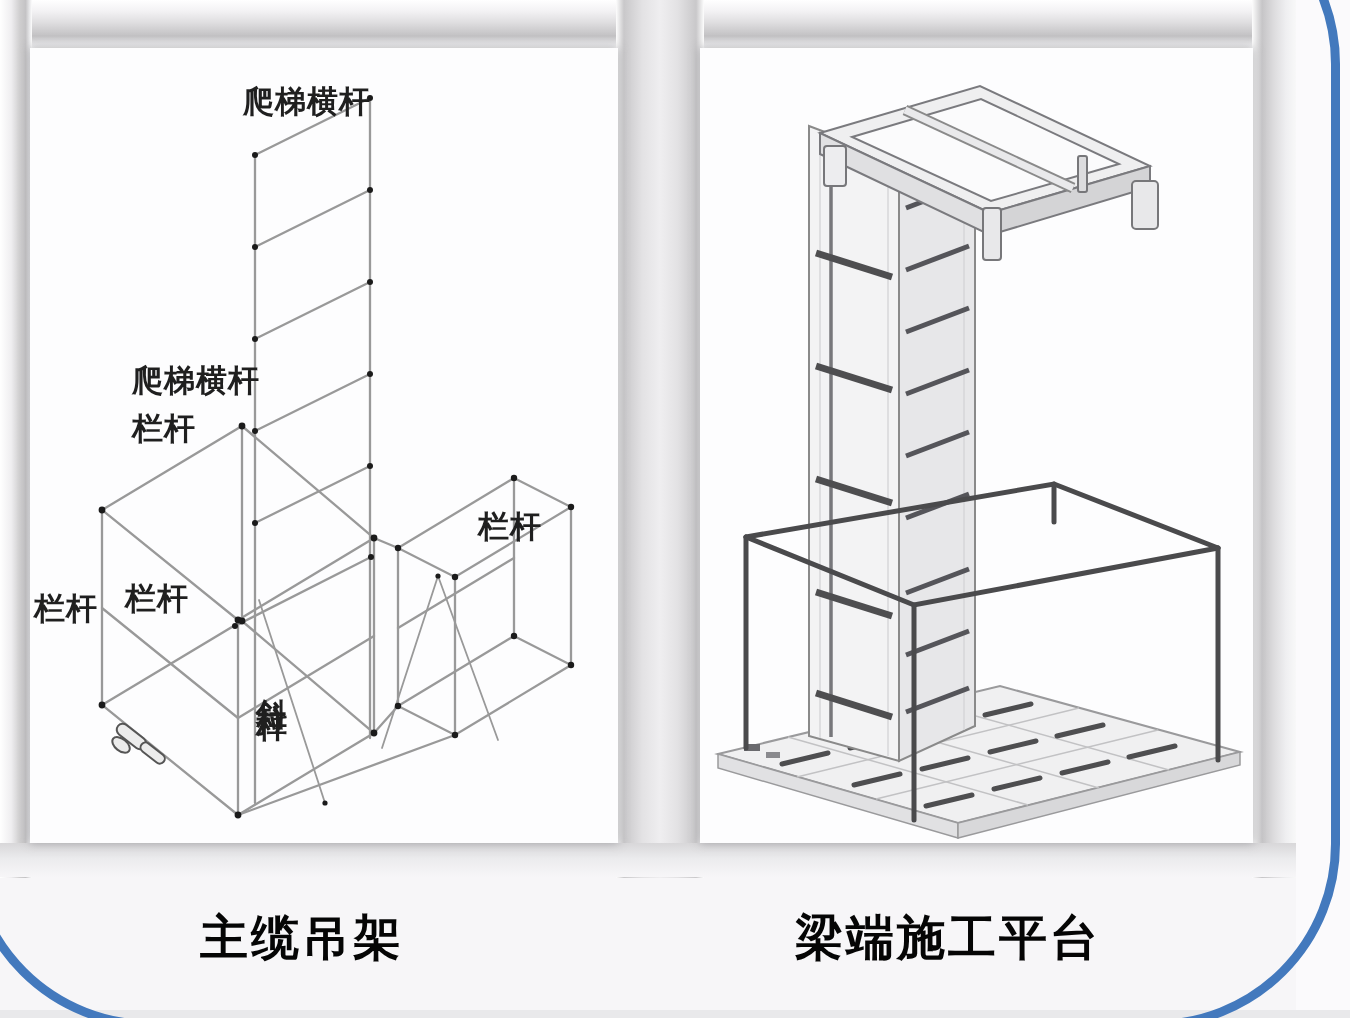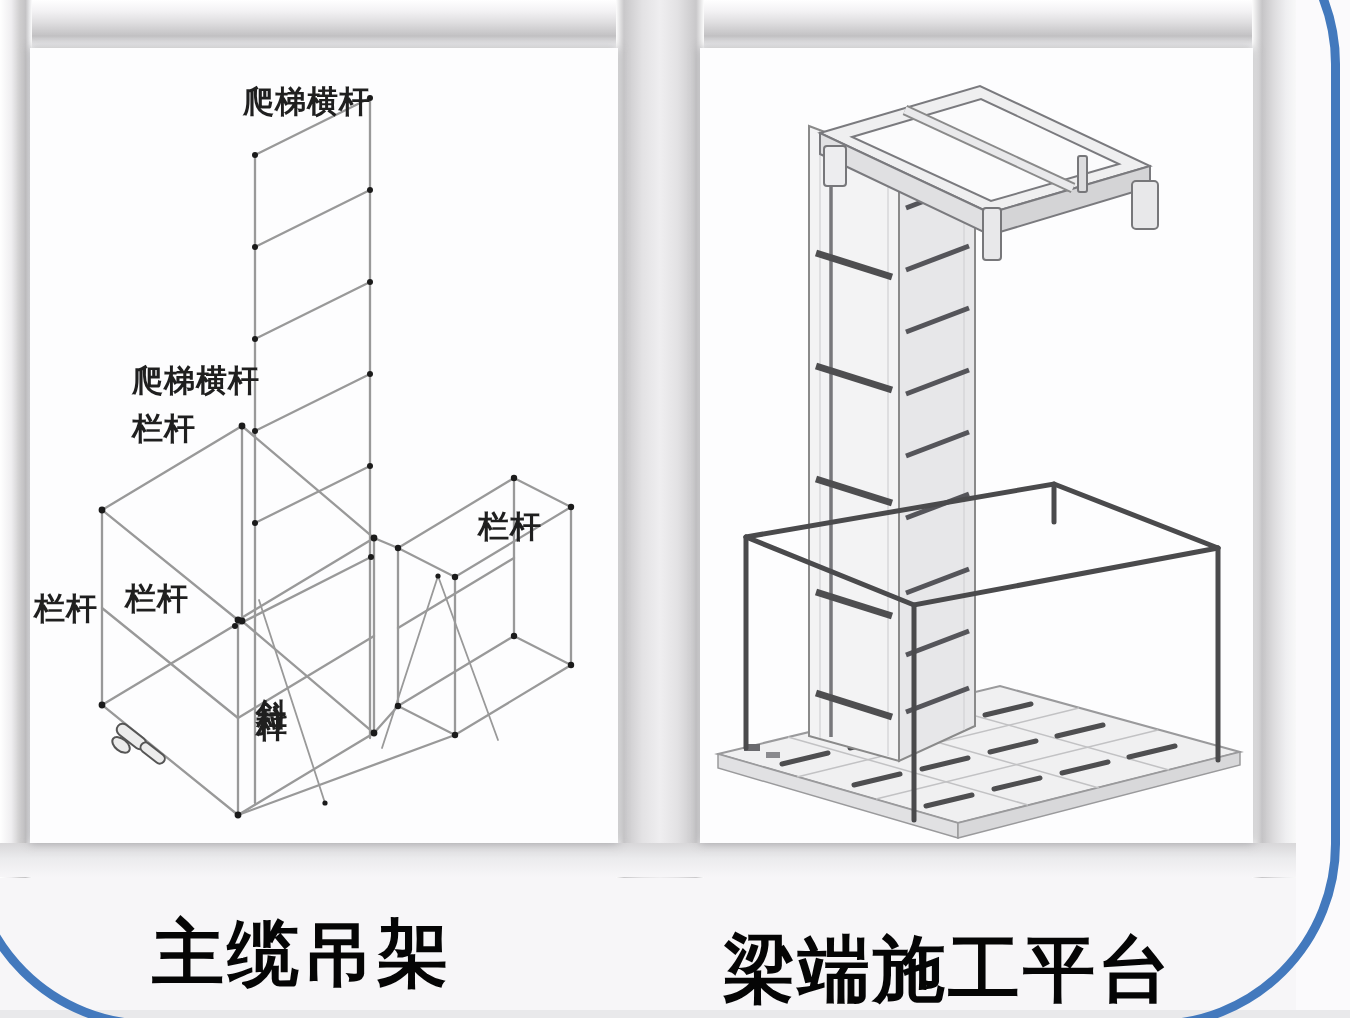--- a/index.html
+++ b/index.html
@@ -26,24 +26,24 @@
   .panel-left{left:30px;width:588px;}
   .panel-right{left:700px;width:553px;}
   .panel svg{position:absolute;left:0;top:0;}
 
   .lbl{position:absolute;font-family:"Liberation Serif","DejaVu Serif",serif;font-weight:600;
     font-size:31px;color:#1f1f1f;letter-spacing:1px;white-space:nowrap;
     transform:translateX(-50%);z-index:3;}
   .lbl-vert{writing-mode:vertical-rl;text-orientation:upright;letter-spacing:6px;transform:none;}
 
   .caption{position:absolute;top:906px;z-index:4;transform:translateX(-50%);
-    font-size:72px;font-weight:700;color:#050505;letter-spacing:3px;
+    font-size:48px;font-weight:700;color:#050505;letter-spacing:3px;
     font-family:"Liberation Sans",sans-serif;white-space:nowrap;}
   .caption-left{left:302px;}
-  .caption-right{left:948px;margin-top:16px;}
+  .caption-right{left:948px;}
 
   .blue-frame{position:absolute;left:-34px;top:-121px;width:1374px;height:1150px;
     box-sizing:border-box;border:9px solid #4379bd;border-radius:185px;z-index:9;pointer-events:none;}
 </style>
 </head>
 <body>
 
 <div class="stage">
 
   <div class="band band-top"></div>

